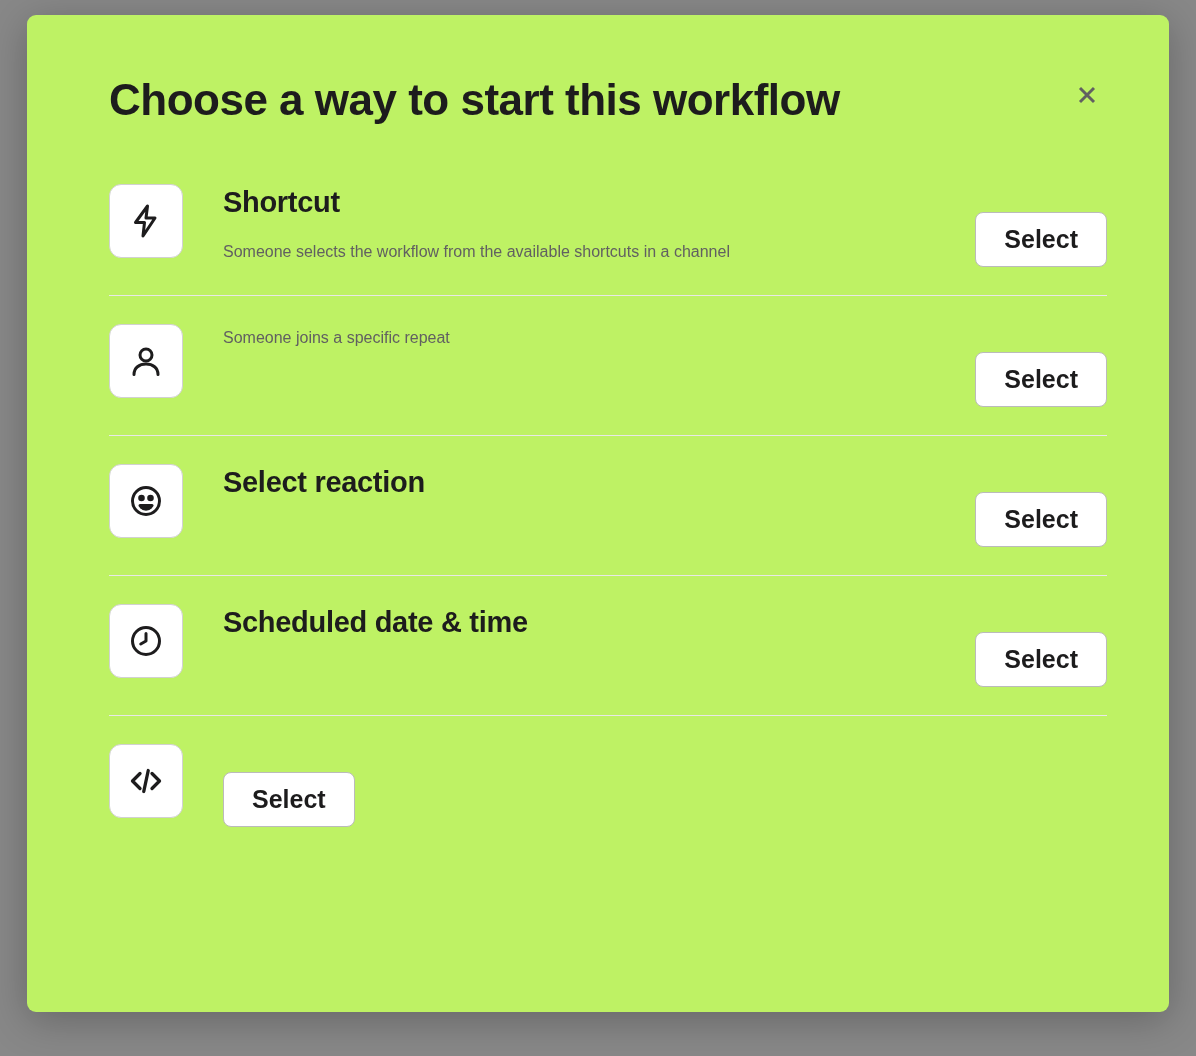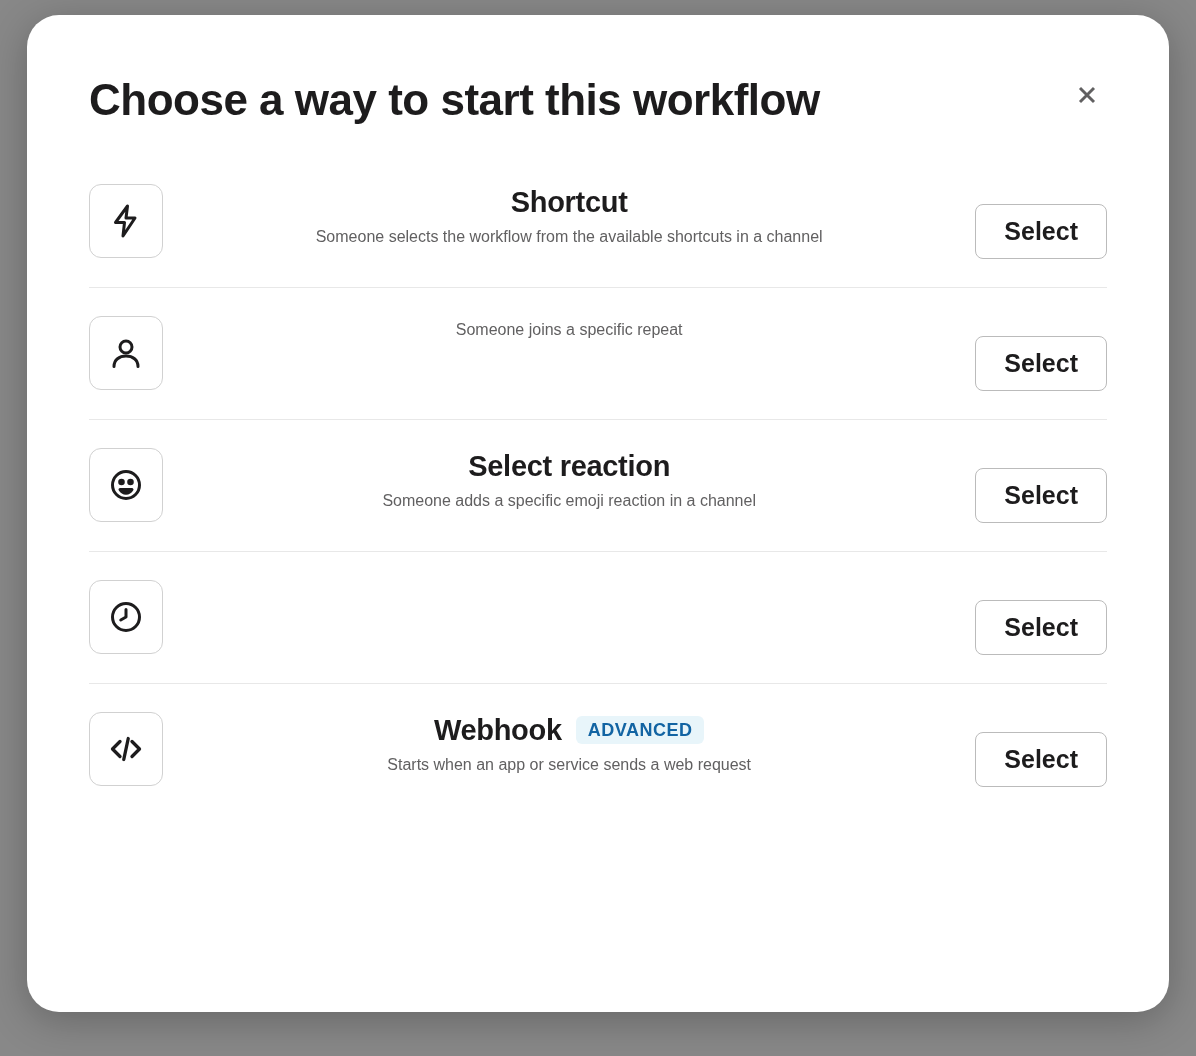--- a/index.html
+++ b/index.html
@@ -10,23 +10,23 @@
       height: 1056px;
       overflow: hidden;
       position: relative;
     }
     .modal {
       position: absolute;
       top: 15px;
       left: 27px;
       right: 27px;
       bottom: 44px;
-      background: #ffffff;
-      border-radius: 32px;
-      padding: 60px 62px 40px 62px;
+      background: #bef264;
+      border-radius: 9px;
+      padding: 60px 62px 40px 82px;
       box-shadow: 0 8px 40px rgba(0,0,0,0.25);
     }
     .modal-header {
       display: flex;
       justify-content: space-between;
       align-items: flex-start;
       margin-bottom: 48px;
     }
     .modal-title {
       font-size: 44px;
@@ -65,23 +65,22 @@
       display: flex;
       align-items: center;
       justify-content: center;
       background: #fff;
     }
     .trigger-icon-box svg { width: 36px; height: 36px; }
     .trigger-content {
       flex: 1;
       display: flex;
       flex-direction: column;
-      gap: 6px;
+      gap: 21px;
       padding-top: 2px;
-      align-items: center;
     }
     .trigger-title-row {
       display: flex;
       align-items: center;
       gap: 14px;
     }
     .trigger-title {
       font-size: 29px;
       font-weight: 900;
       color: #1d1c1d;
@@ -106,21 +105,21 @@
     .select-btn {
       border: 1.5px solid #bbbbbb;
       background: #fff;
       color: #1d1c1d;
       font-size: 25px;
       font-weight: 700;
       padding: 12px 28px;
       border-radius: 8px;
       cursor: pointer;
       align-self: flex-start;
-      margin-top: 20px;
+      margin-top: 28px;
       font-family: inherit;
     }
   </style>
 </head>
 <body>
 
 <div class="modal">
   <div class="modal-header">
     <h1 class="modal-title">Choose a way to start this workflow</h1>
     <button class="close-btn">
@@ -166,49 +165,44 @@
             <circle cx="12" cy="12" r="9"></circle>
             <circle cx="9" cy="10" r="1.2" fill="#1d1c1d"></circle>
             <circle cx="15" cy="10" r="1.2" fill="#1d1c1d"></circle>
             <path d="M8 15 C8 15 9.5 17.5 12 17.5 C14.5 17.5 16 15 16 15 L8 15 Z" fill="#1d1c1d"></path>
           </svg>
       </div>
       <div class="trigger-content">
         <div class="trigger-title-row">
           <span class="trigger-title">Select reaction</span>
         </div>
-        <span class="trigger-desc">Someone adds a specific emoji reaction in a channel</span>
       </div>
       <button class="select-btn">Select</button>
     </div>
 
     <div class="trigger-item">
       <div class="trigger-icon-box">
         <svg viewBox="0 0 24 24" fill="none" stroke="#1d1c1d" stroke-width="2" stroke-linecap="round" stroke-linejoin="round">
             <circle cx="12" cy="12" r="9"></circle>
             <path d="M12 7 L12 12 L8.5 14"></path>
           </svg>
       </div>
       <div class="trigger-content">
+        <div class="trigger-title-row">
+          <span class="trigger-title">Scheduled date &amp; time</span>
+        </div>
       </div>
       <button class="select-btn">Select</button>
     </div>
 
     <div class="trigger-item">
       <div class="trigger-icon-box">
         <svg viewBox="0 0 24 24" fill="none" stroke="#1d1c1d" stroke-width="2.2" stroke-linecap="round" stroke-linejoin="round">
             <path d="M8 7 L3 12 L8 17"></path>
             <path d="M16 7 L21 12 L16 17"></path>
             <path d="M13.5 5 L10.5 19"></path>
           </svg>
       </div>
-      <div class="trigger-content">
-        <div class="trigger-title-row">
-          <span class="trigger-title">Webhook</span>
-          <span class="badge">ADVANCED</span>
-        </div>
-        <span class="trigger-desc">Starts when an app or service sends a web request</span>
-      </div>
       <button class="select-btn">Select</button>
     </div>
 
   </div>
 </div>
 
 </body></html>

